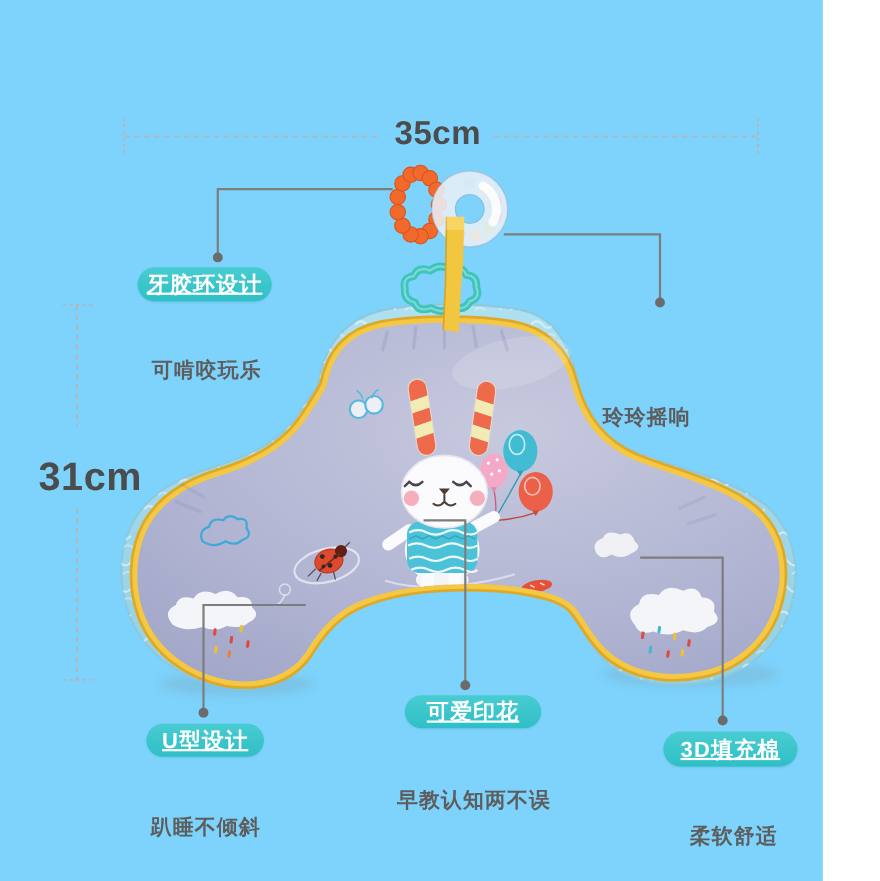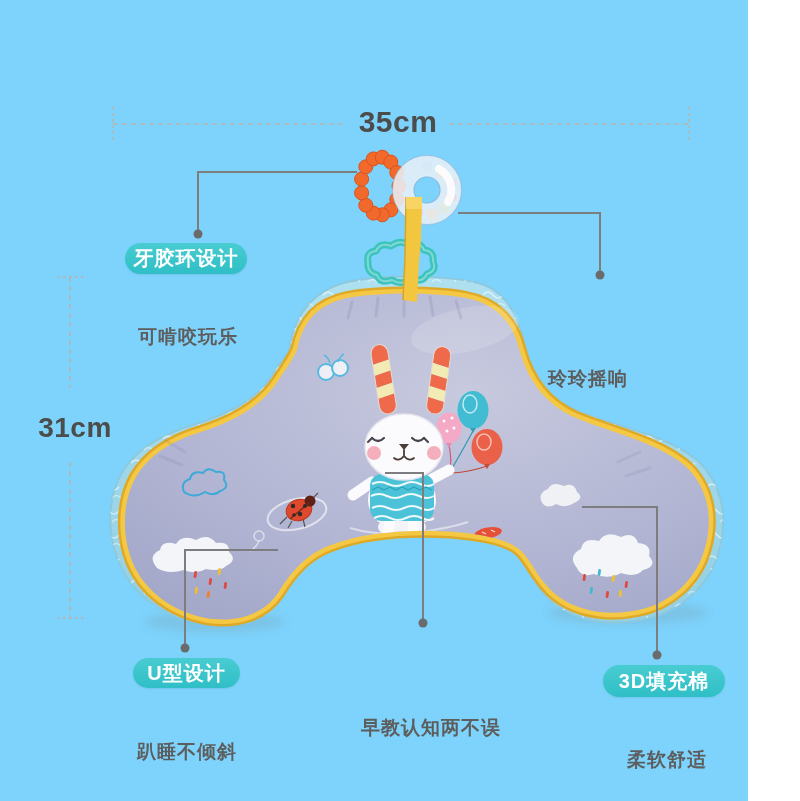--- a/index.html
+++ b/index.html
@@ -6,26 +6,26 @@
   .stage{
     position:relative;width:748px;height:801px;background:#7dd3fc;overflow:hidden;
     font-family:"Liberation Sans","DejaVu Sans",sans-serif;
   }
   .stage svg{position:absolute;left:0;top:0;}
   .dim-label{
     position:absolute;color:#4c4c4c;font-weight:600;text-align:center;
     letter-spacing:0.5px;
   }
   .dim-w{left:338px;top:105px;width:120px;font-size:30px;}
-  .dim-h{left:35px;top:412px;width:80px;font-size:28px;}
+  .dim-h{left:35px;top:412px;width:80px;font-size:36px;}
   .badge{
     position:absolute;display:flex;align-items:center;justify-content:center;
     background:linear-gradient(180deg,#48ccd1 0%,#2fbfc6 100%);
     color:#ffffff;font-weight:700;font-size:20px;border-radius:16px;
-    letter-spacing:1px;box-shadow:0 1px 2px rgba(0,0,0,0.08);
+    letter-spacing:1px;box-shadow:0 1px 2px rgba(0,0,0,0.08);text-decoration:underline;
   }
   .b1{left:125px;top:243px;width:122px;height:31px;}
   .b2{left:545px;top:285px;width:118px;height:30px;}
   .b3{left:133px;top:658px;width:107px;height:30px;}
   .b4{left:368px;top:632px;width:124px;height:30px;}
   .b5{left:603px;top:665px;width:122px;height:32px;}
   .sub{
     position:absolute;color:#5d5d5d;font-size:19px;font-weight:600;
     text-align:center;letter-spacing:1px;margin-top:48px;
   }
@@ -291,18 +291,19 @@
 <div class="dim-label dim-h">31cm</div>
 
 <div class="badge b1">牙胶环设计</div>
 <div class="sub s1">可啃咬玩乐</div>
 
 <div class="sub s2">玲玲摇响</div>
 
 <div class="badge b3">U型设计</div>
 <div class="sub s3">趴睡不倾斜</div>
 
+<div class="badge b4">可爱印花</div>
 <div class="sub s4">早教认知两不误</div>
 
 <div class="badge b5">3D填充棉</div>
 <div class="sub s5">柔软舒适</div>
 
 </div>
 
 </body></html>

